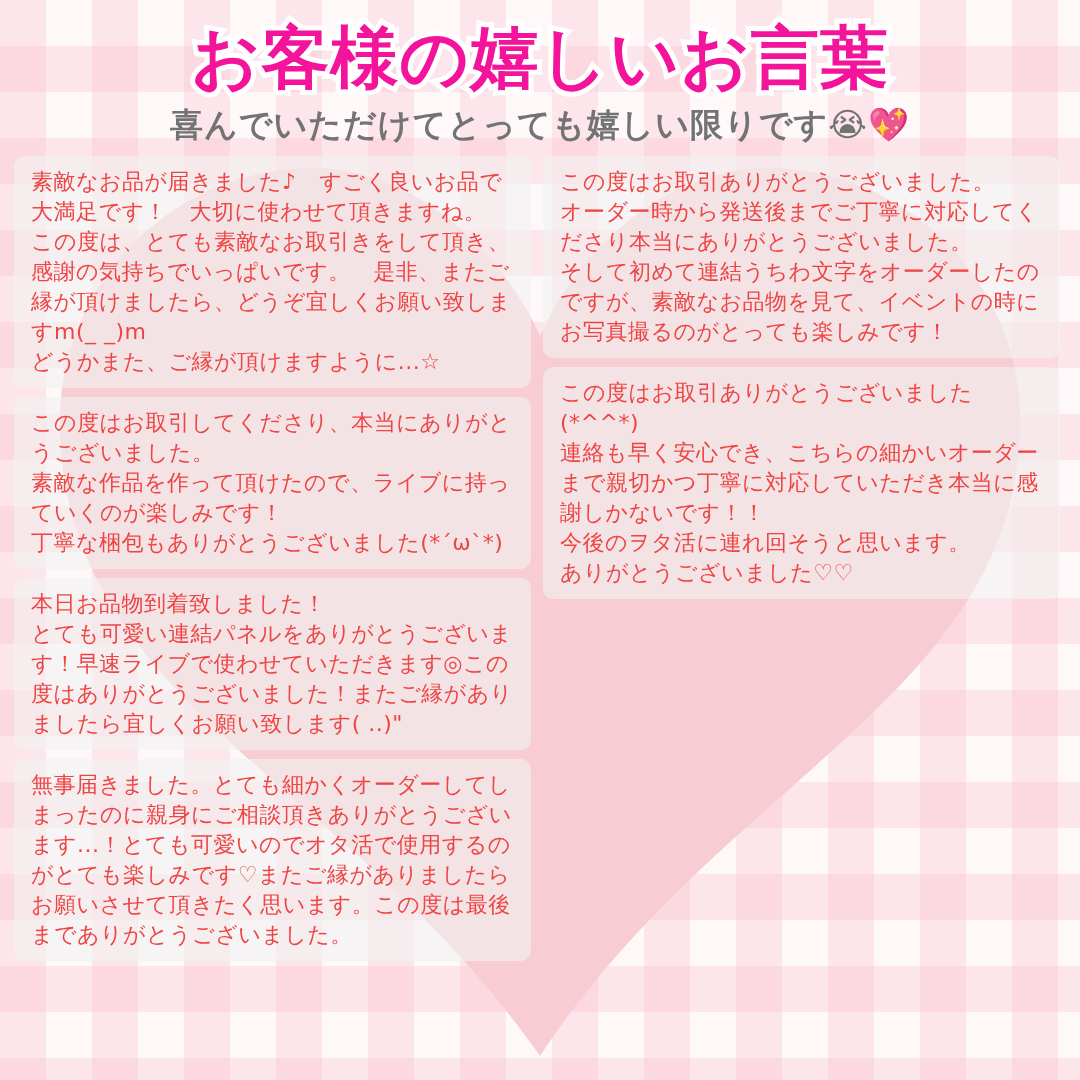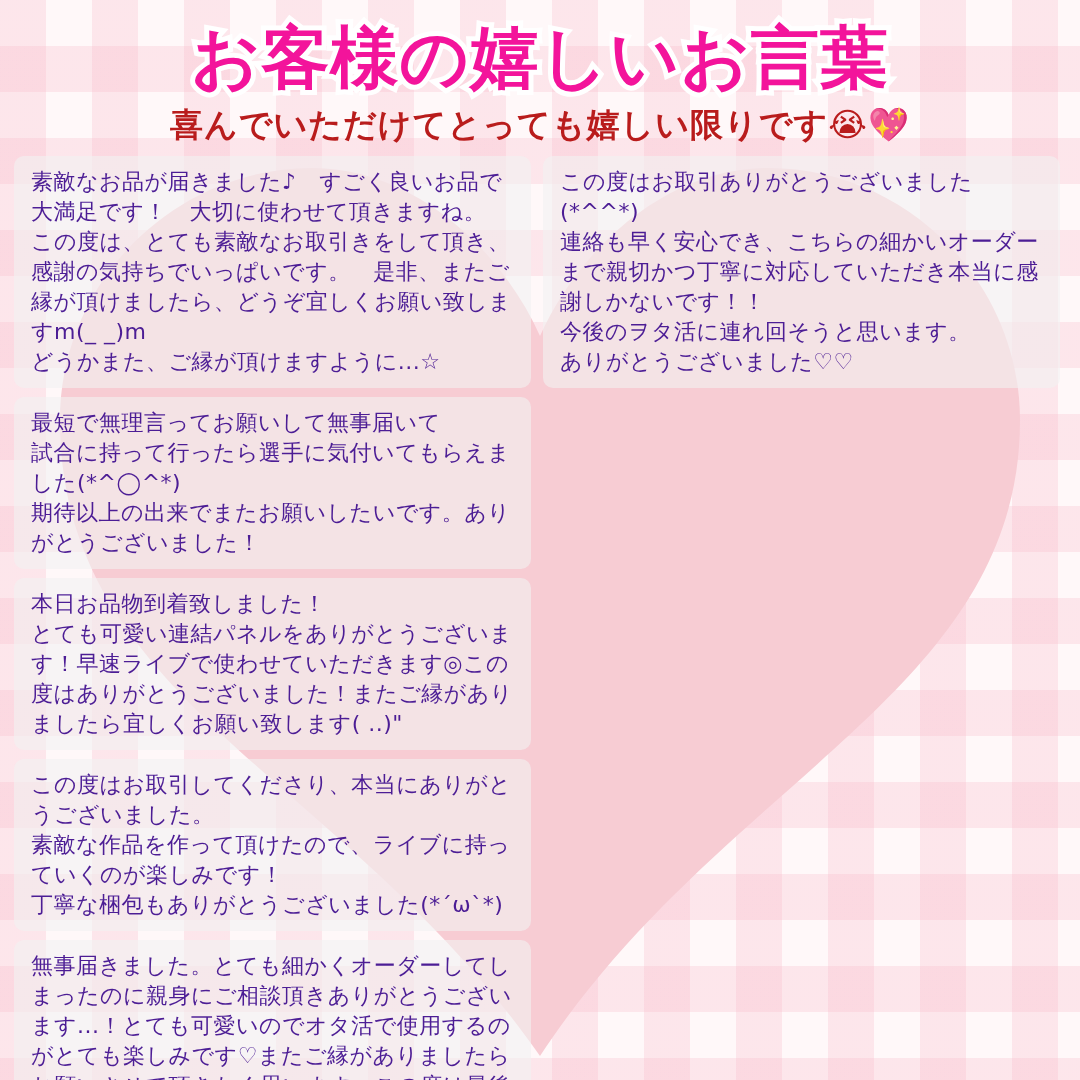--- a/index.html
+++ b/index.html
@@ -25,33 +25,33 @@
     font-weight:900;font-size:68px;line-height:92px;letter-spacing:1px;
     white-space:nowrap;
   }
   .title-outline{
     position:absolute;left:0;top:0;width:100%;
     color:#ffffff;-webkit-text-stroke:10px #ffffff;z-index:0;
   }
   .title-fill{position:relative;z-index:1;color:#f3149b;}
   .subtitle{
     margin-top:0;font-weight:900;font-size:33px;line-height:42px;
-    color:#b91c1c;letter-spacing:1px;
+    color:#737373;letter-spacing:1px;
   }
   .columns{
     position:absolute;left:14px;right:20px;top:156px;z-index:1;
     display:flex;gap:12px;
   }
   .col{flex:1;display:flex;flex-direction:column;gap:9px;}
   .card{
     background:rgba(242,241,242,0.6);
     border-radius:10px;
     padding:11px 17px;
     font-size:22px;line-height:30px;letter-spacing:.5px;
-    color:#4c1d95;
+    color:#ef4444;
     white-space:pre-line;
     overflow-wrap:anywhere;
   }
 </style>
 </head>
 <body>
 
 <svg class="heart-bg" viewBox="0 0 32 29.6" preserveAspectRatio="none" aria-hidden="true">
   <path fill="#f7ccd3" d="M23.6,0c-3.4,0-6.3,2.7-7.6,5.6C14.7,2.7,11.8,0,8.4,0C3.8,0,0,3.8,0,8.4c0,9.4,9.5,11.9,16,21.2c6.1-9.3,16-12.1,16-21.2C32,3.8,28.2,0,23.6,0z"></path>
 </svg>
@@ -61,29 +61,29 @@
     <span class="title-outline">お客様の嬉しいお言葉</span>
     <span class="title-fill">お客様の嬉しいお言葉</span>
   </div>
   <div class="subtitle">喜んでいただけてとっても嬉しい限りです😭💖</div>
 </div>
 
 <div class="columns">
   <div class="col">
     <div class="card">素敵なお品が届きました♪　すごく良いお品で大満足です！　大切に使わせて頂きますね。　この度は、とても素敵なお取引きをして頂き、感謝の気持ちでいっぱいです。　是非、またご縁が頂けましたら、どうぞ宜しくお願い致しますm(_ _)m
 どうかまた、ご縁が頂けますように...☆</div>
-    <div class="card">最短で無理言ってお願いして無事届いて
-試合に持って行ったら選手に気付いてもらえました(*^◯^*)
-期待以上の出来でまたお願いしたいです。ありがとうございました！</div>
-    <div class="card">本日お品物到着致しました！
-とても可愛い連結パネルをありがとうございます！早速ライブで使わせていただきます◎この度はありがとうございました！またご縁がありましたら宜しくお願い致します( ..)"</div>
     <div class="card">この度はお取引してくださり、本当にありがとうございました。
 素敵な作品を作って頂けたので、ライブに持っていくのが楽しみです！
 丁寧な梱包もありがとうございました(*´ω`*)</div>
+    <div class="card">本日お品物到着致しました！
+とても可愛い連結パネルをありがとうございます！早速ライブで使わせていただきます◎この度はありがとうございました！またご縁がありましたら宜しくお願い致します( ..)"</div>
     <div class="card">無事届きました。とても細かくオーダーしてしまったのに親身にご相談頂きありがとうございます...！とても可愛いのでオタ活で使用するのがとても楽しみです♡またご縁がありましたらお願いさせて頂きたく思います。この度は最後までありがとうございました。</div>
   </div>
   <div class="col">
+    <div class="card">この度はお取引ありがとうございました。
+オーダー時から発送後までご丁寧に対応してくださり本当にありがとうございました。
+そして初めて連結うちわ文字をオーダーしたのですが、素敵なお品物を見て、イベントの時にお写真撮るのがとっても楽しみです！</div>
     <div class="card">この度はお取引ありがとうございました(*^^*)
 連絡も早く安心でき、こちらの細かいオーダーまで親切かつ丁寧に対応していただき本当に感謝しかないです！！
 今後のヲタ活に連れ回そうと思います。
 ありがとうございました♡♡</div>
   </div>
 </div>
 
 </body></html>

